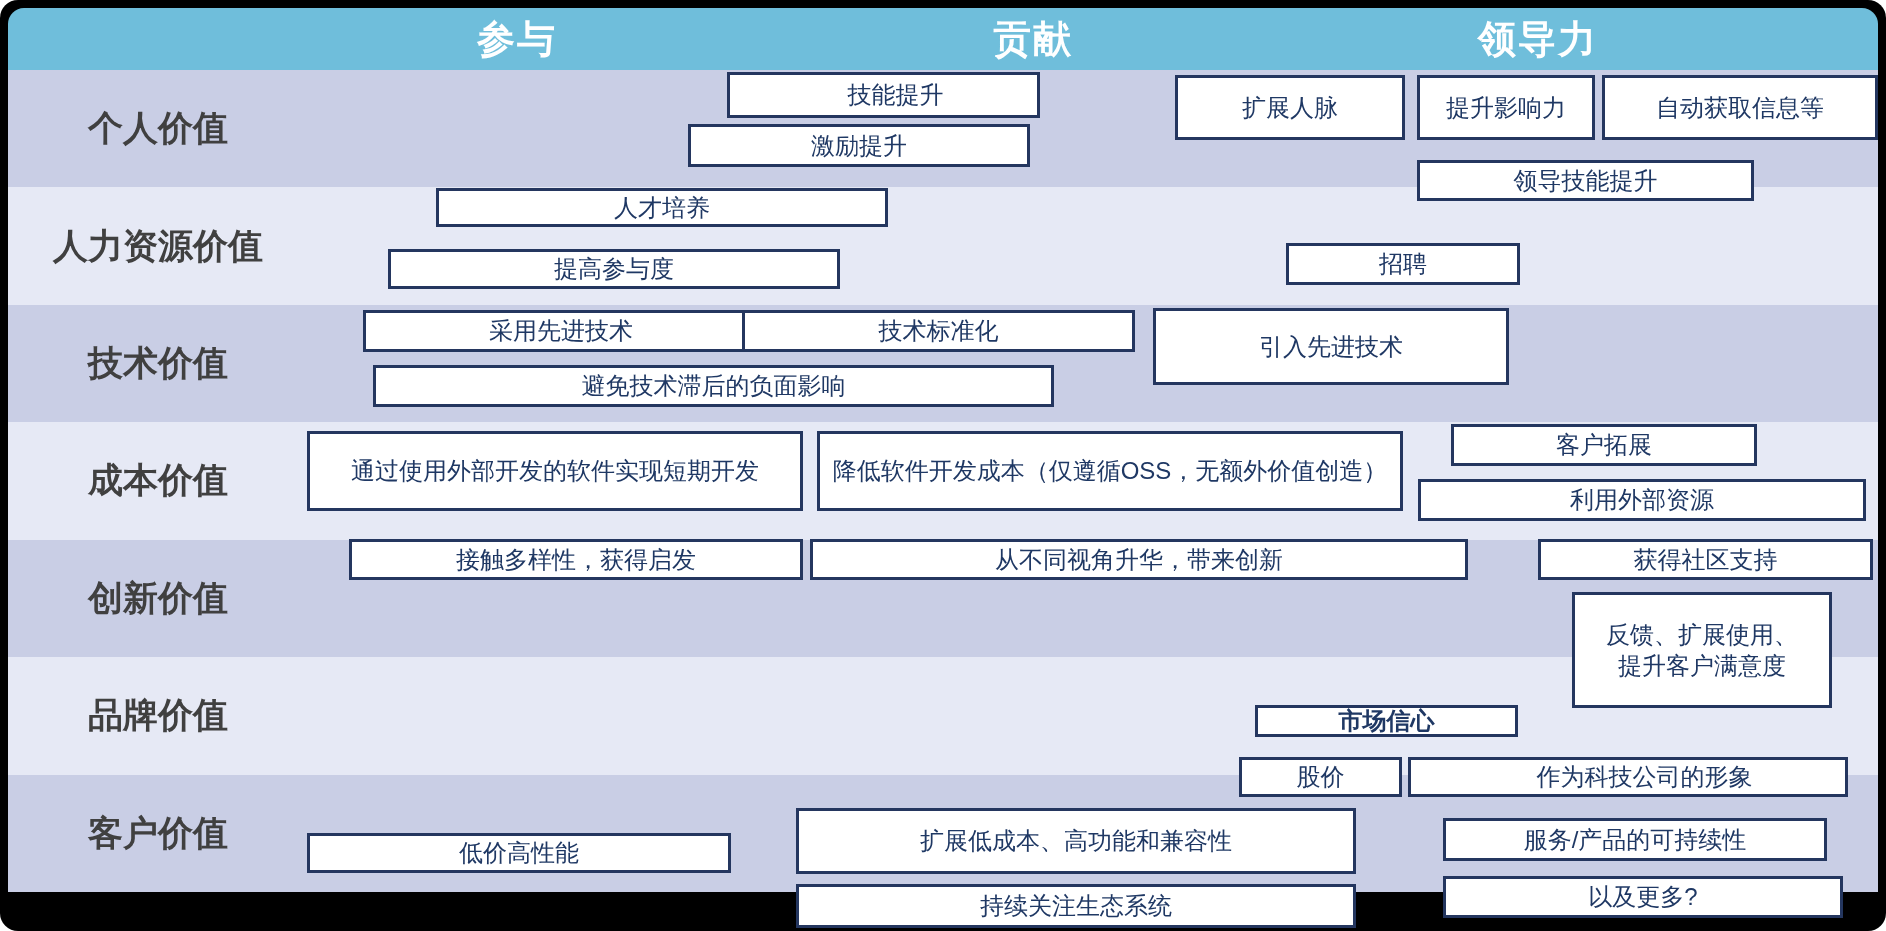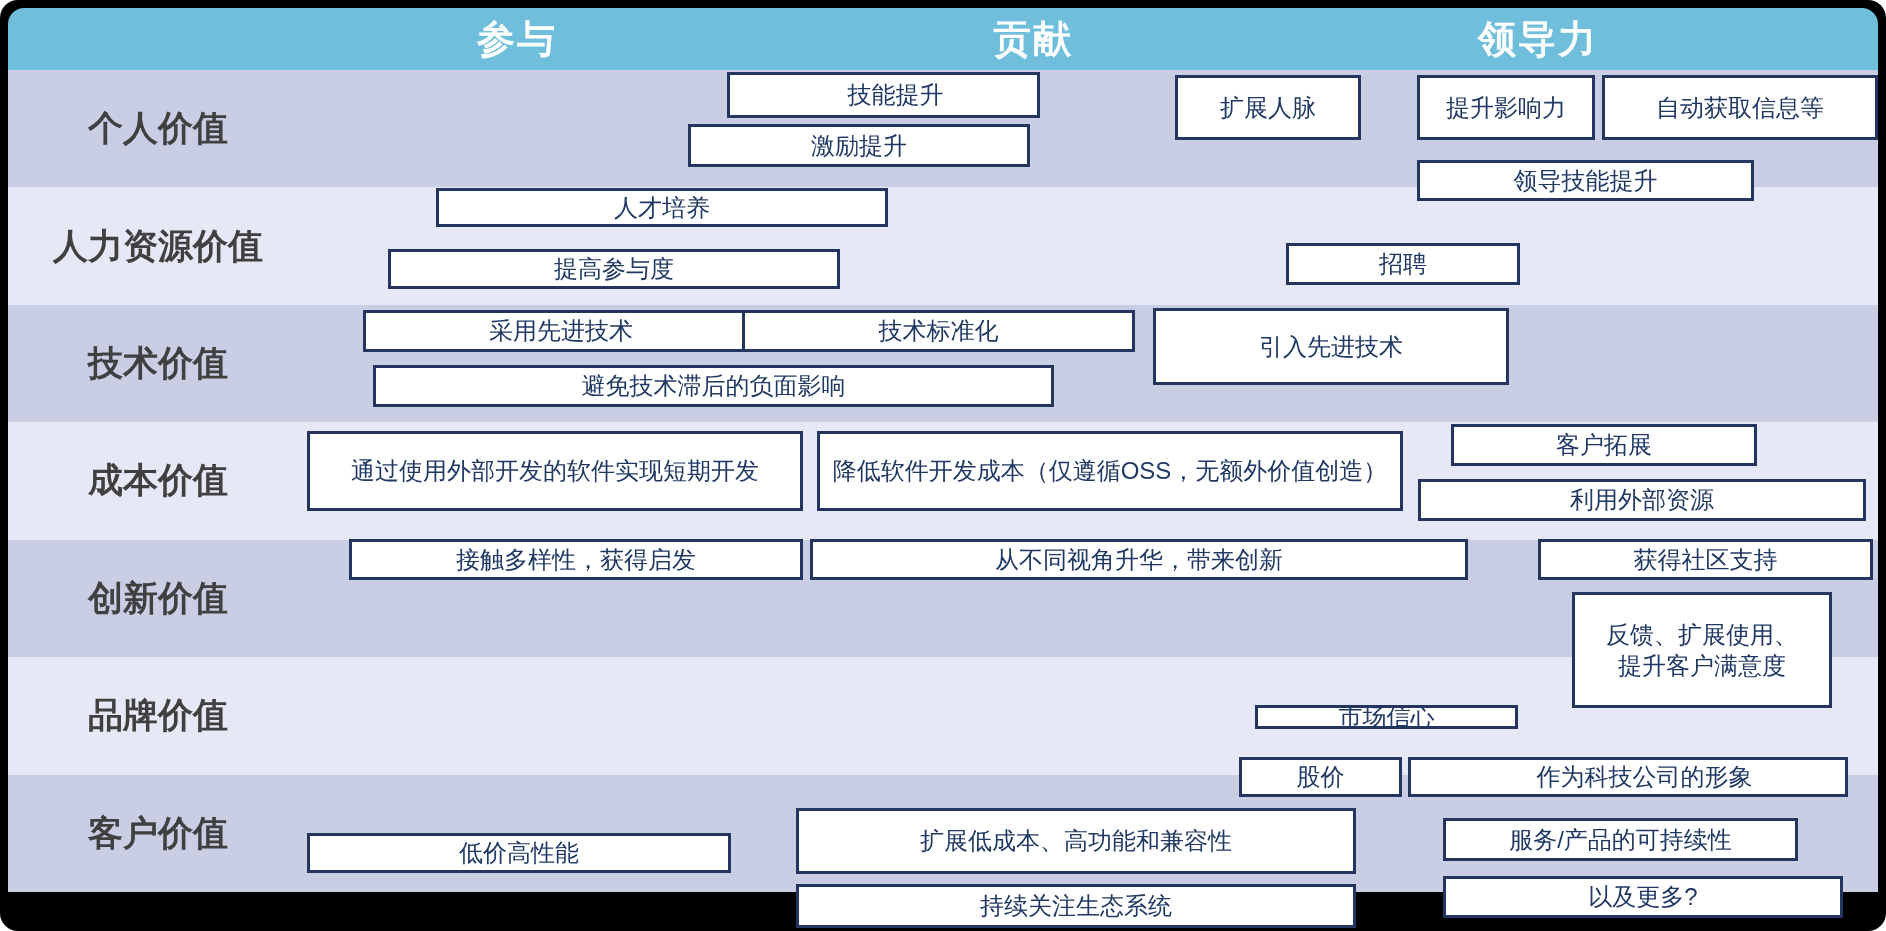--- a/index.html
+++ b/index.html
@@ -65,21 +65,21 @@
       </div>
     <div class="row row-odd">
         <div class="row-label">客户价值</div>
       </div>
   </div>
 
   <div class="boxes">
 
     <div class="vbox" style="left:727px;top:72px;width:313px;height:46px;padding-left:30px;">技能提升</div>
     <div class="vbox" style="left:688px;top:124px;width:342px;height:43px;">激励提升</div>
-    <div class="vbox" style="left:1175px;top:75px;width:186px;height:65px;">扩展人脉</div>
+    <div class="vbox" style="left:1175px;top:75px;width:230px;height:65px;">扩展人脉</div>
     <div class="vbox" style="left:1417px;top:75px;width:178px;height:65px;">提升影响力</div>
     <div class="vbox" style="left:1602px;top:75px;width:276px;height:65px;">自动获取信息等</div>
     <div class="vbox" style="left:1417px;top:160px;width:337px;height:41px;">领导技能提升</div>
 
     <div class="vbox" style="left:436px;top:188px;width:452px;height:39px;">人才培养</div>
     <div class="vbox" style="left:388px;top:249px;width:452px;height:40px;">提高参与度</div>
     <div class="vbox" style="left:1286px;top:243px;width:234px;height:42px;">招聘</div>
 
     <div class="vbox" style="left:327px;top:310px;width:396px;height:42px;margin-left:36px;">采用先进技术</div>
     <div class="vbox" style="left:742px;top:310px;width:393px;height:42px;">技术标准化</div>
@@ -90,24 +90,24 @@
     <div class="vbox" style="left:817px;top:431px;width:586px;height:80px;">降低软件开发成本（仅遵循OSS，无额外价值创造）</div>
     <div class="vbox" style="left:1451px;top:424px;width:306px;height:42px;">客户拓展</div>
     <div class="vbox" style="left:1418px;top:479px;width:448px;height:42px;">利用外部资源</div>
 
     <div class="vbox" style="left:349px;top:539px;width:454px;height:41px;">接触多样性，获得启发</div>
     <div class="vbox" style="left:810px;top:539px;width:658px;height:41px;">从不同视角升华，带来创新</div>
     <div class="vbox" style="left:1538px;top:539px;width:335px;height:41px;">获得社区支持</div>
     <div class="vbox" style="left:1572px;top:592px;width:260px;height:116px;">反馈、扩展使用、
 提升客户满意度</div>
 
-    <div class="vbox" style="left:1255px;top:705px;width:263px;height:24px;">市场信心</div>
+    <div class="vbox" style="left:1255px;top:705px;width:263px;height:32px;font-weight:bold;">市场信心</div>
     <div class="vbox" style="left:1239px;top:757px;width:163px;height:40px;">股价</div>
     <div class="vbox" style="left:1408px;top:757px;width:440px;height:40px;padding-left:39px;">作为科技公司的形象</div>
 
     <div class="vbox" style="left:307px;top:833px;width:424px;height:40px;">低价高性能</div>
     <div class="vbox" style="left:796px;top:808px;width:560px;height:66px;">扩展低成本、高功能和兼容性</div>
-    <div class="vbox" style="left:1443px;top:818px;width:355px;height:43px;">服务/产品的可持续性</div>
+    <div class="vbox" style="left:1443px;top:818px;width:384px;height:43px;">服务/产品的可持续性</div>
     <div class="vbox" style="left:796px;top:884px;width:560px;height:44px;">持续关注生态系统</div>
     <div class="vbox" style="left:1443px;top:876px;width:400px;height:42px;">以及更多?</div>
   </div>
 
 </div>
 
 </body></html>

